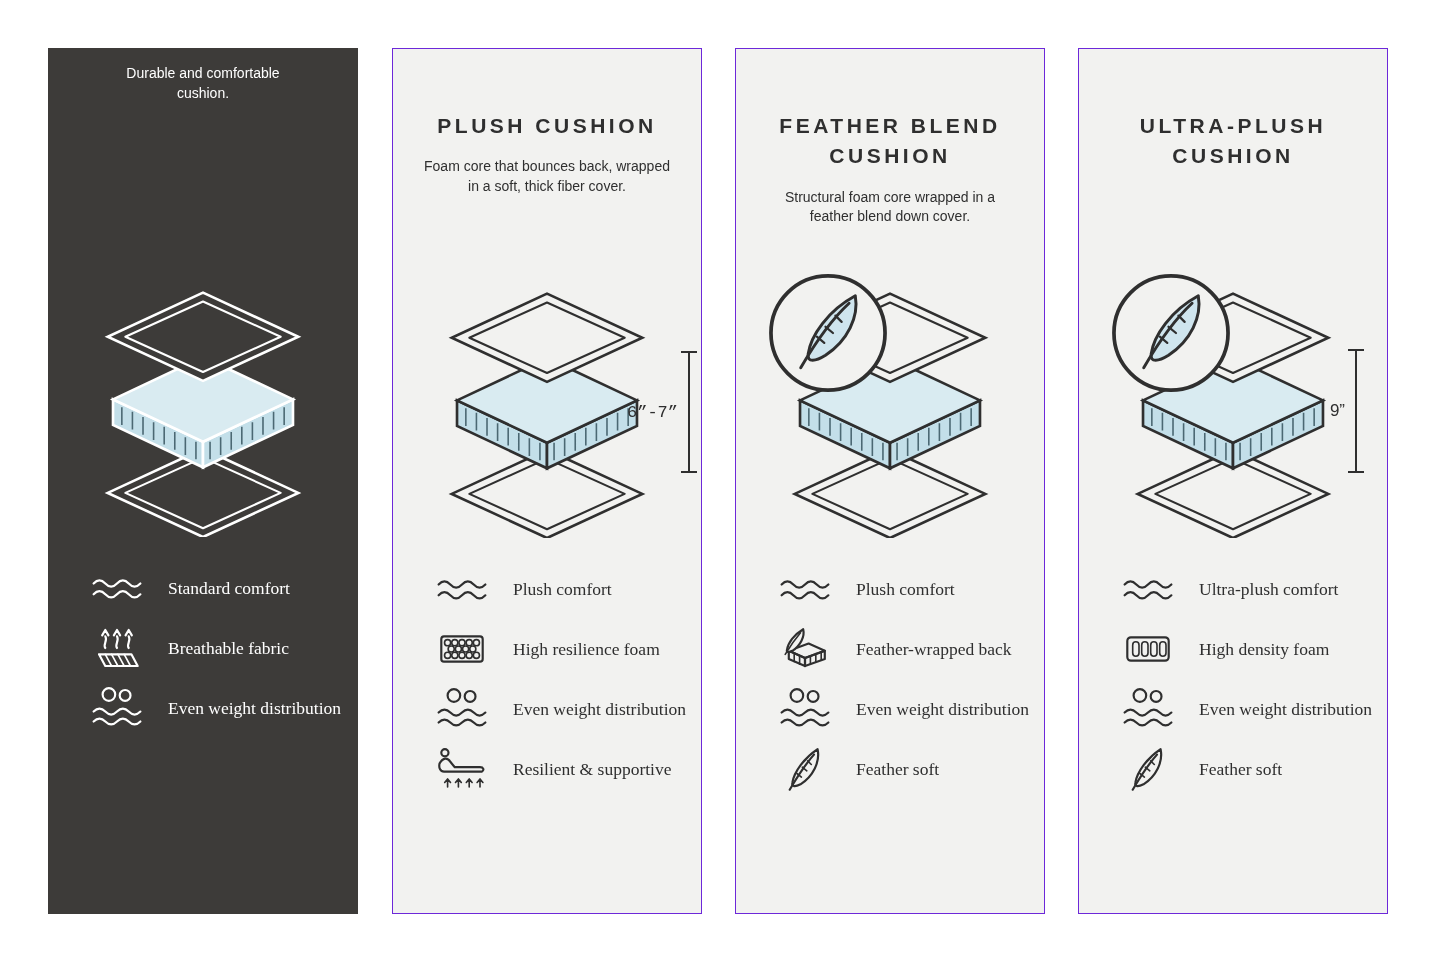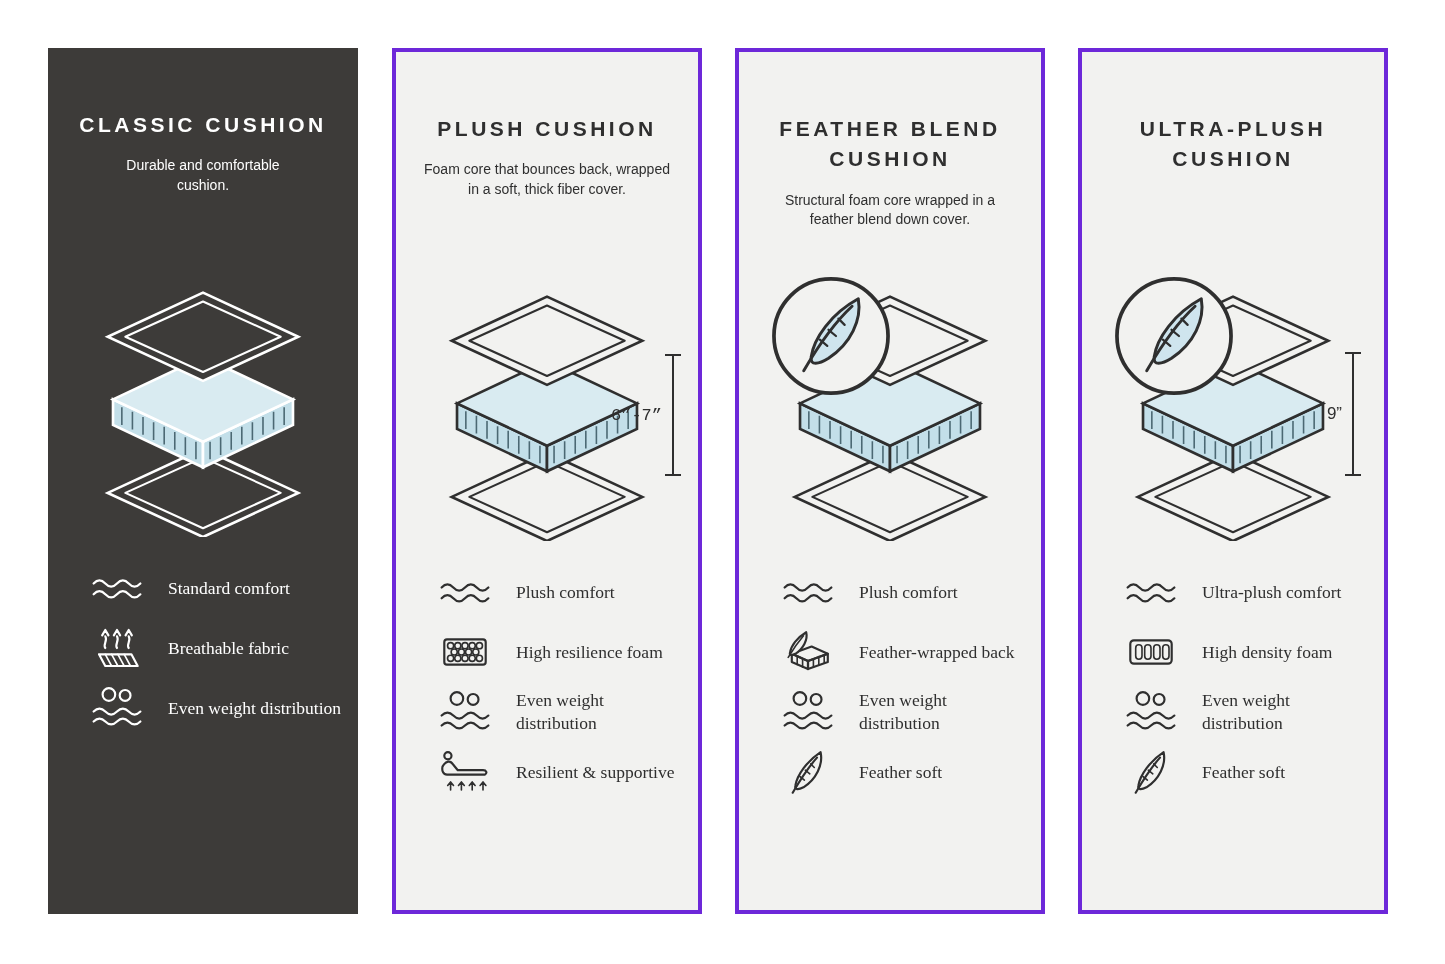--- a/index.html
+++ b/index.html
@@ -9,21 +9,21 @@
     background:#ffffff;
     font-family:"Liberation Sans", sans-serif;
     -webkit-font-smoothing:antialiased;
   }
   .panel{
     position:absolute;top:48px;height:866px;width:310px;
     background:var(--bg);color:var(--text);
     text-align:center;box-sizing:border-box;
   }
   .panel.dark{--bg:#3d3b39;--line:#ffffff;--text:#ffffff;}
-  .panel.light{--bg:#f2f2f0;--line:#2f2f2f;--text:#2f2f2f;border:4px solid #6d28d9;}
+  .panel.light{--bg:#f2f2f0;--line:#2f2f2f;--text:#2f2f2f;border:1px solid #6d28d9;}
 
   .title{
     margin:62px 18px 0;font-size:21px;font-weight:700;
     letter-spacing:3.5px;line-height:1.45;color:var(--text);
   }
   .desc{
     margin:16px 26px 0;font-size:14px;line-height:1.4;color:var(--text);
   }
   .desc.narrow{max-width:182px;margin-left:auto;margin-right:auto;}
 
@@ -32,21 +32,21 @@
   .badge{position:absolute;left:30px;top:-16px;width:124px;height:124px;}
 
   .ruler{position:absolute;width:2px;background:var(--line);}
   .ruler::before,.ruler::after{content:"";position:absolute;left:-7px;width:16px;height:2px;background:var(--line);}
   .ruler::before{top:0;}
   .ruler::after{bottom:0;}
   .ruler-label{
     position:absolute;top:50%;transform:translateY(-50%);
     white-space:nowrap;font-size:17px;color:var(--text);right:12px;
   }
-  .ruler.r2{right:24px;top:64px;height:122px;font-family:Liberation Mono, monospace;}
+  .ruler.r2{right:11px;top:64px;height:122px;font-family:Liberation Mono, monospace;}
   .ruler.r4{right:30px;top:62px;height:124px;}
 
   .features{
     position:absolute;left:42px;right:14px;top:516px;
     list-style:none;margin:0;padding:0;text-align:left;
   }
   .feature{display:flex;align-items:center;min-height:48px;margin-bottom:12px;font-family:Liberation Serif, serif;}
   .ficon{width:54px;height:48px;flex:0 0 54px;}
   .flabel{margin-left:24px;font-size:17.5px;line-height:1.3;max-width:176px;color:var(--text);}
 
@@ -161,21 +161,20 @@
     <symbol id="i-firm" viewBox="0 0 60 52">
       <circle class="ic" cx="12" cy="13" r="4"></circle>
       <path class="ic" d="M16 17 C22 22 32 24 46 24"></path>
       <rect class="ic" x="7" y="27" width="46" height="14" rx="2"></rect>
       <path class="ic thin" d="M15 27 L11 41 M23 27 L19 41 M31 27 L27 41 M39 27 L35 41 M47 27 L43 41"></path>
     </symbol>
   </defs>
 </svg>
 
 <section class="panel dark" style="left:48px">
-  <h2 class="title">CLASSIC CUSHION</h2>
   <p class="desc narrow">Durable and comfortable cushion.</p>
   <div class="diagram">
     <svg class="cushion">
         <use href="#sym-cushion"></use>
       </svg>
   </div>
   <ul class="features">
     <li class="feature">
       <svg class="ficon">
           <use href="#i-waves"></use>

